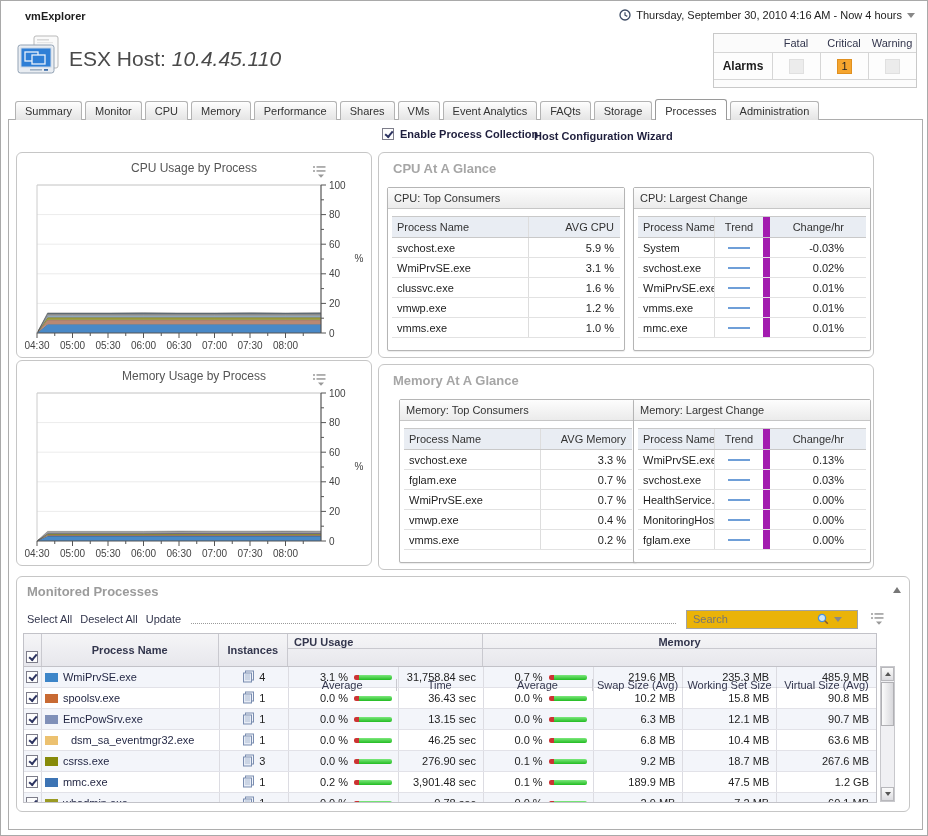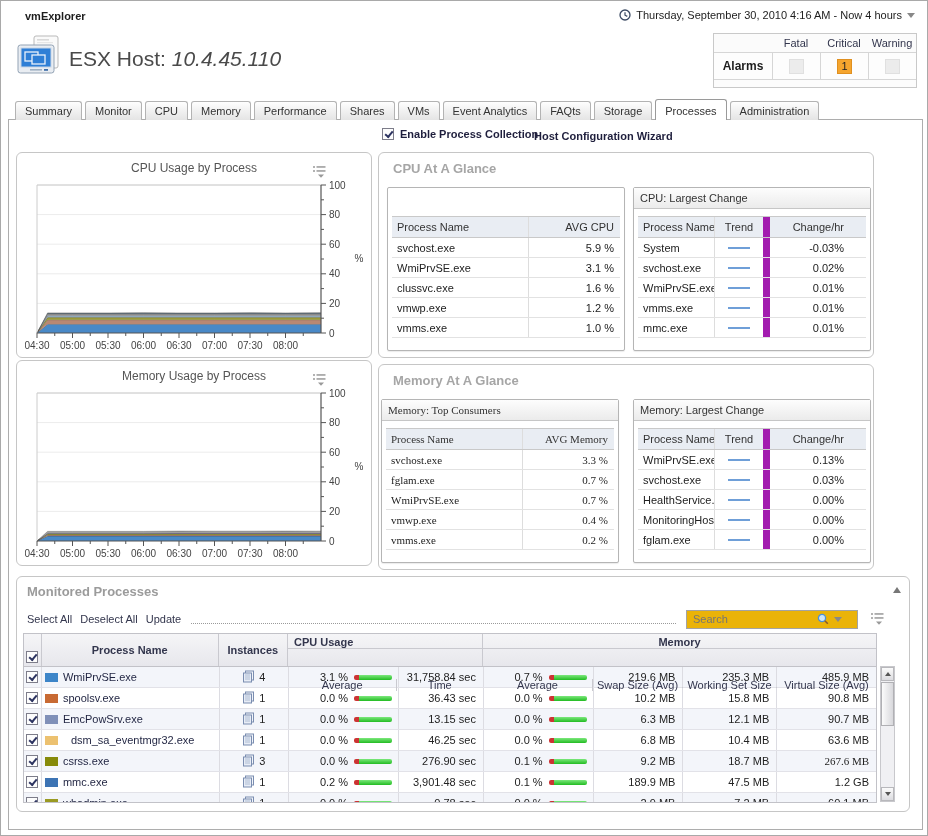--- a/index.html
+++ b/index.html
@@ -248,20 +248,21 @@
           <line x1="171.75" y1="156" x2="171.75" y2="159" stroke="#555"></line>
           <line x1="207.25" y1="156" x2="207.25" y2="159" stroke="#555"></line>
           <line x1="242.75" y1="156" x2="242.75" y2="159" stroke="#555"></line>
           <line x1="278.25" y1="156" x2="278.25" y2="159" stroke="#555"></line>
         </svg>
     </div>
 
     <div class="panel" style="left:369px;top:32px;width:496px;height:206px;">
       <div class="glance-title">CPU At A Glance</div>
       <div class="subpanel" style="left:8px;top:34px;">
+        <div class="sub-head">CPU: Top Consumers</div>
         <div class="gt" id="cpuTop">
             <div class="gt-head">
               <div class="gt-name">Process Name</div>
               <div class="gt-val">AVG CPU</div>
             </div>
             <div class="gt-row">
               <div class="gt-name">svchost.exe</div>
               <div class="gt-val">5.9 %</div>
             </div>
             <div class="gt-row">
@@ -402,21 +403,21 @@
           <line x1="136.25" y1="156" x2="136.25" y2="159" stroke="#555"></line>
           <line x1="171.75" y1="156" x2="171.75" y2="159" stroke="#555"></line>
           <line x1="207.25" y1="156" x2="207.25" y2="159" stroke="#555"></line>
           <line x1="242.75" y1="156" x2="242.75" y2="159" stroke="#555"></line>
           <line x1="278.25" y1="156" x2="278.25" y2="159" stroke="#555"></line>
         </svg>
     </div>
 
     <div class="panel" style="left:369px;top:244px;width:496px;height:206px;">
       <div class="glance-title">Memory At A Glance</div>
-      <div class="subpanel" style="left:2px;top:34px;font-family:Liberation Serif, serif;">
+      <div class="subpanel" style="left:20px;top:34px;">
         <div class="sub-head">Memory: Top Consumers</div>
         <div class="gt" id="memTop">
             <div class="gt-head">
               <div class="gt-name">Process Name</div>
               <div class="gt-val">AVG Memory</div>
             </div>
             <div class="gt-row">
               <div class="gt-name">svchost.exe</div>
               <div class="gt-val">3.3 %</div>
             </div>
@@ -701,21 +702,21 @@
             <div class="mcell num" style="width: 85px;">276.90 sec</div>
             <div class="mcell" style="width: 110px;">
               <span class="avgtxt">0.1 %</span>
               <span class="spark">
                 <span class="tip"></span>
                 <span class="grn"></span>
               </span>
             </div>
             <div class="mcell num" style="width: 90px;">9.2 MB</div>
             <div class="mcell num" style="width: 94px;">18.7 MB</div>
-            <div class="mcell num" style="width: 99px; font-family: Liberation Serif, serif;">267.6 MB</div>
+            <div class="mcell num" style="width: 99px;">267.6 MB</div>
           </div>
           <div class="mrow">
             <div class="mcell" style="width: 18px; justify-content: center;">
               <span class="cb checked"></span>
             </div>
             <div class="mcell" style="width: 178px;">
               <span class="swatch" style="background: rgb(61, 116, 180);"></span>
               <span class="pname">mmc.exe</span>
             </div>
             <div class="mcell" style="width: 70px; justify-content: center;">

